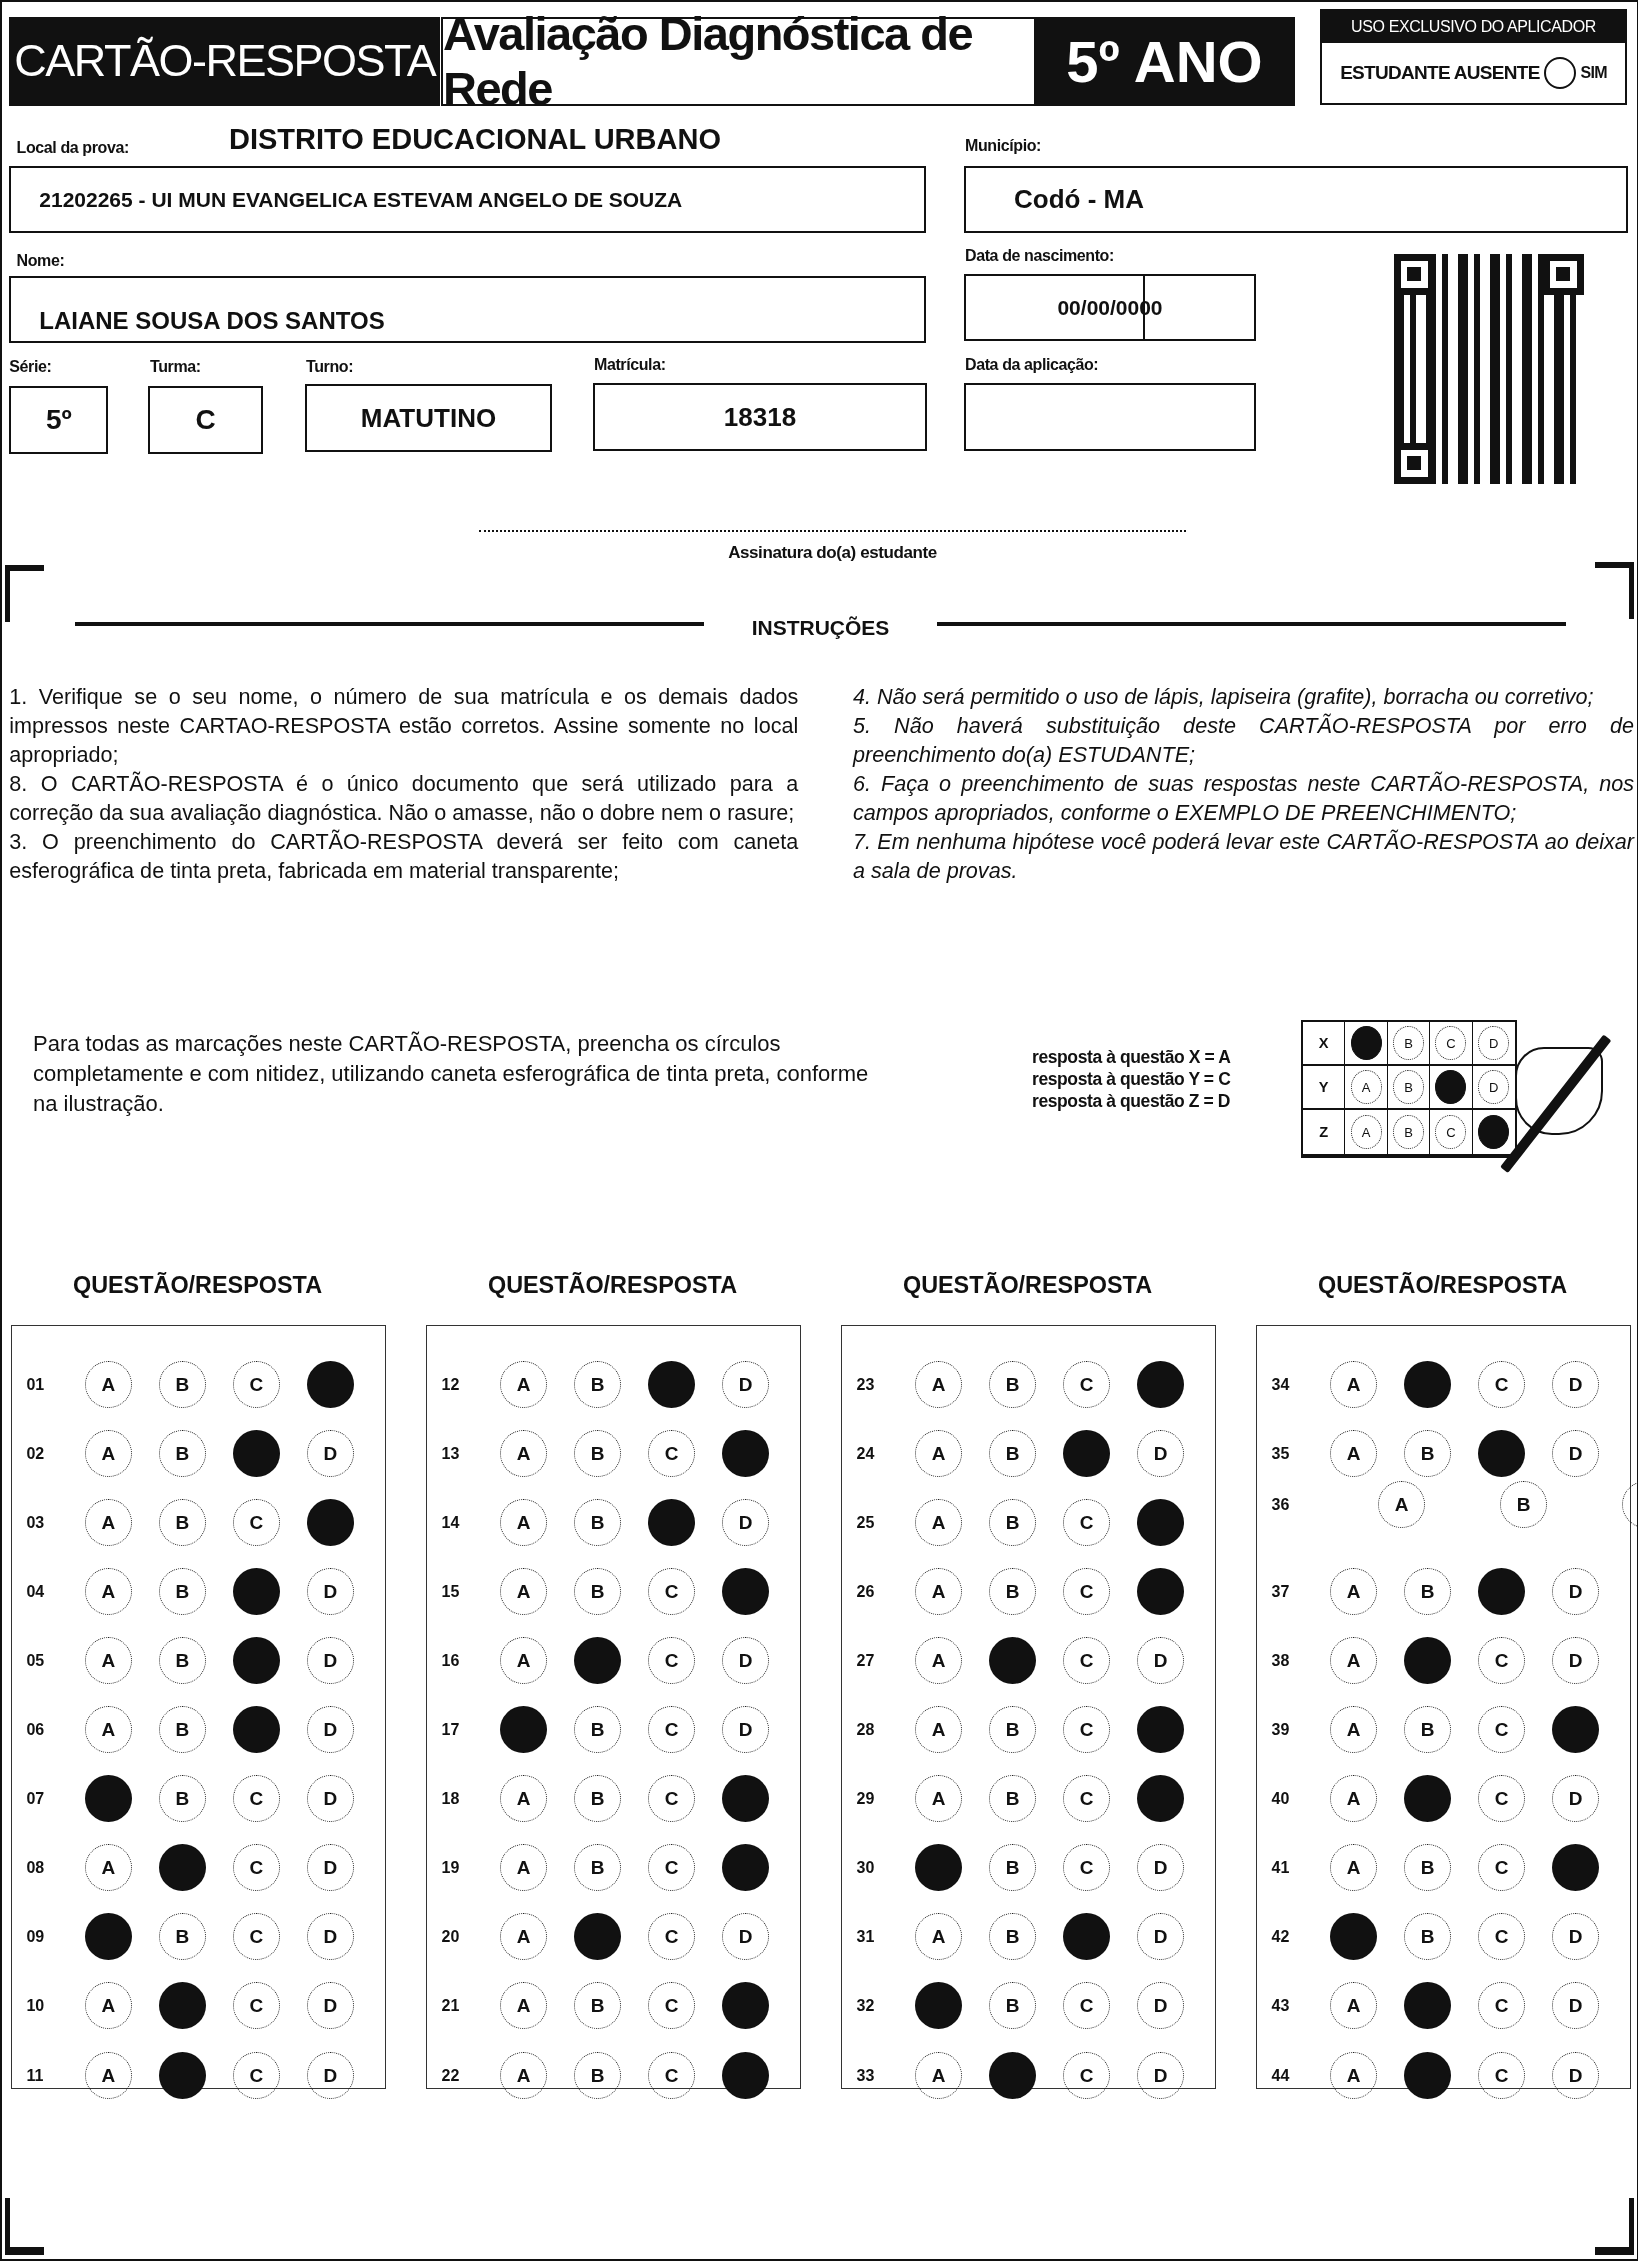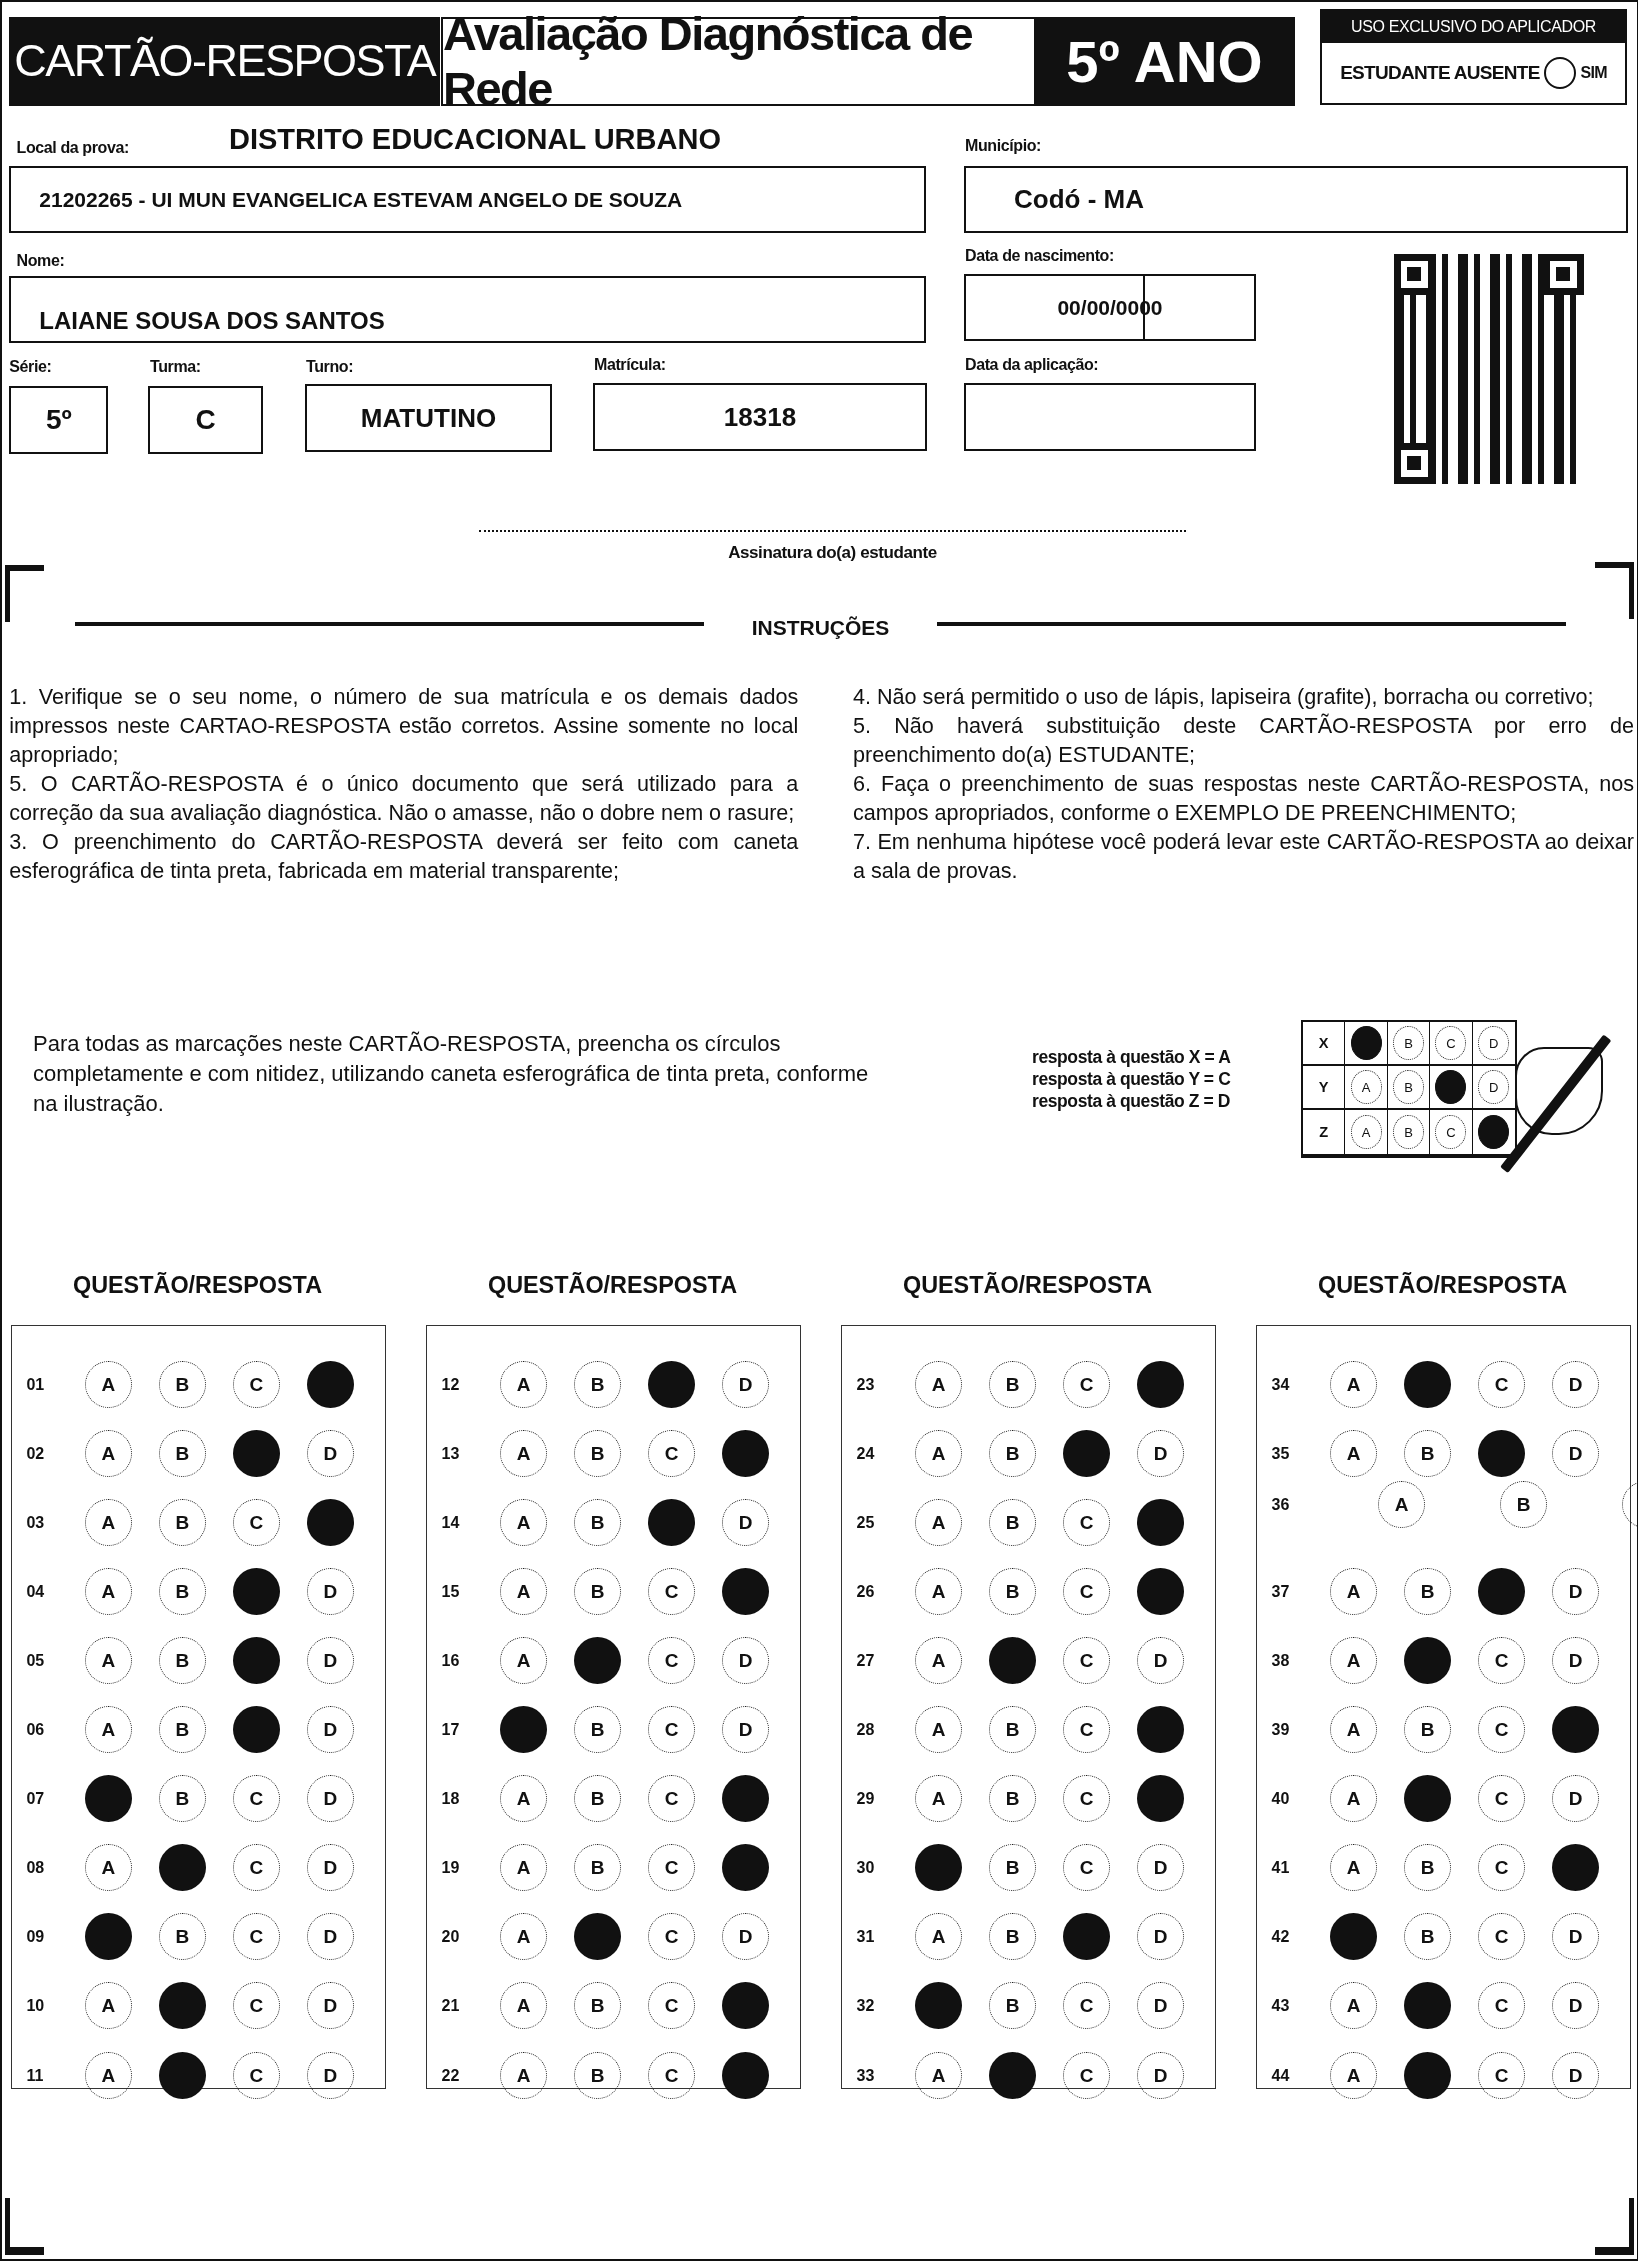--- a/index.html
+++ b/index.html
@@ -142,24 +142,24 @@
   <div class="corner" style="left:2.9px; bottom:4.4px; width:39px; height:7.3px;"></div>
   <div class="corner" style="right:2.9px; bottom:4.4px; width:5.1px; height:57px;"></div>
   <div class="corner" style="right:2.9px; bottom:4.4px; width:39px; height:7.3px;"></div>
 
   <div class="instr-title-line" style="left:73px; width:629px;"></div>
   <div class="instr-title">INSTRUÇÕES</div>
   <div class="instr-title-line" style="left:935px; width:629px;"></div>
 
   <div class="instr-col" style="left:7.3px;">
     <p>1. Verifique se o seu nome, o número de sua matrícula e os demais dados impressos neste CARTAO-RESPOSTA estão corretos. Assine somente no local apropriado;</p>
-    <p>5. O CARTÃO-RESPOSTA é o único documento que será utilizado para a correção da sua avaliação diagnóstica. Não o amasse, não o dobre nem o rasure;</p>
+    <p>8. O CARTÃO-RESPOSTA é o único documento que será utilizado para a correção da sua avaliação diagnóstica. Não o amasse, não o dobre nem o rasure;</p>
     <p>3. O preenchimento do CARTÃO-RESPOSTA deverá ser feito com caneta esferográfica de tinta preta, fabricada em material transparente;</p>
   </div>
-  <div class="instr-col" style="left:851px; width:781px;">
+  <div class="instr-col" style="left:851px; width:781px;font-style:italic;">
     <p>4. Não será permitido o uso de lápis, lapiseira (grafite), borracha ou corretivo;</p>
     <p>5. Não haverá substituição deste CARTÃO-RESPOSTA por erro de preenchimento do(a) ESTUDANTE;</p>
     <p>6. Faça o preenchimento de suas respostas neste CARTÃO-RESPOSTA, nos campos apropriados, conforme o EXEMPLO DE PREENCHIMENTO;</p>
     <p>7. Em nenhuma hipótese você poderá levar este CARTÃO-RESPOSTA ao deixar a sala de provas.</p>
   </div>
 
   <div class="fill-note">Para todas as marcações neste CARTÃO-RESPOSTA, preencha os círculos completamente e com nitidez, utilizando caneta esferográfica de tinta preta, conforme na ilustração.</div>
 
   <div class="ex-text">
     <div>resposta à questão X = A</div>

